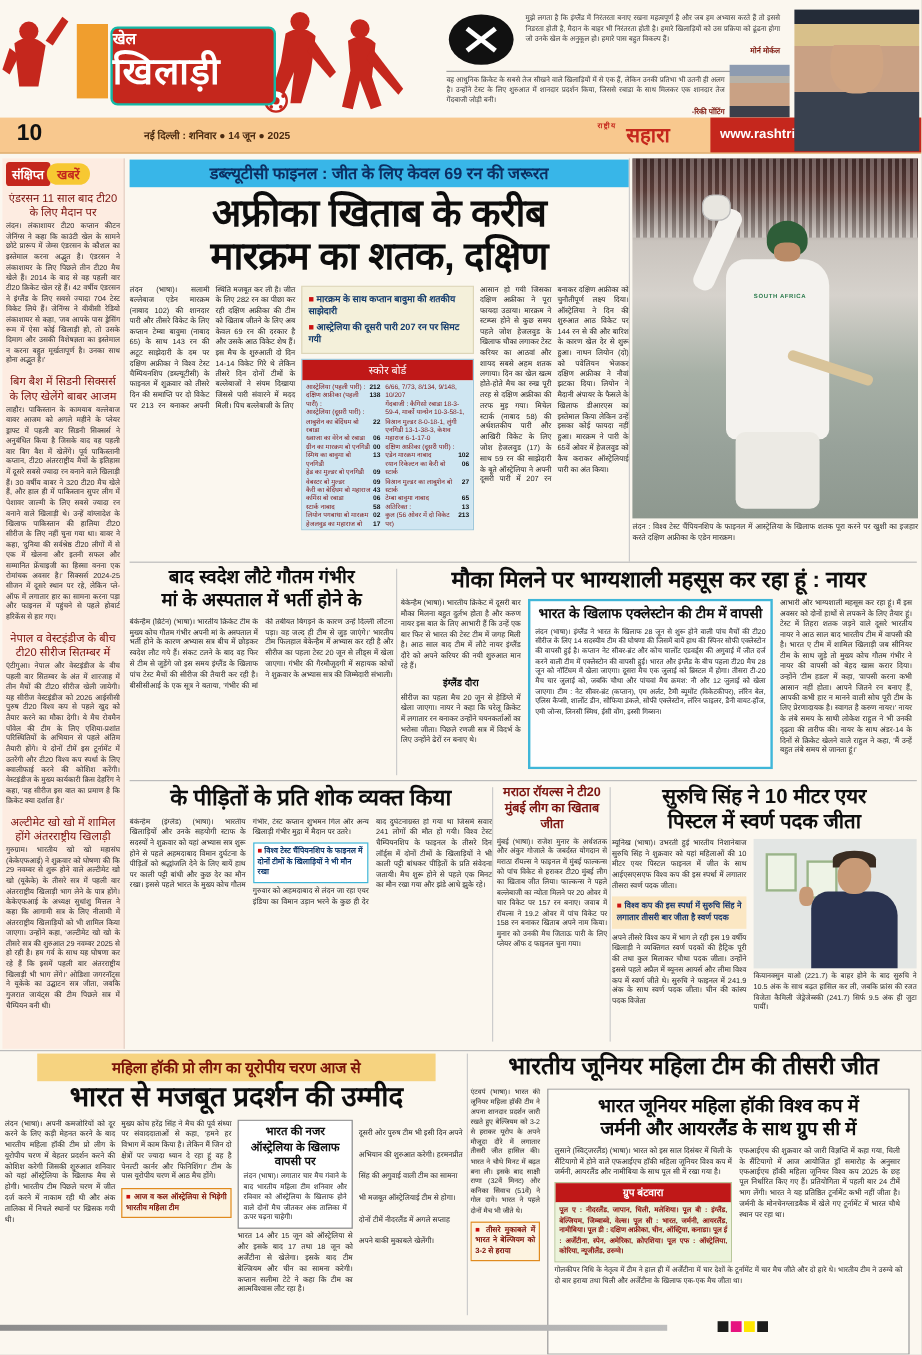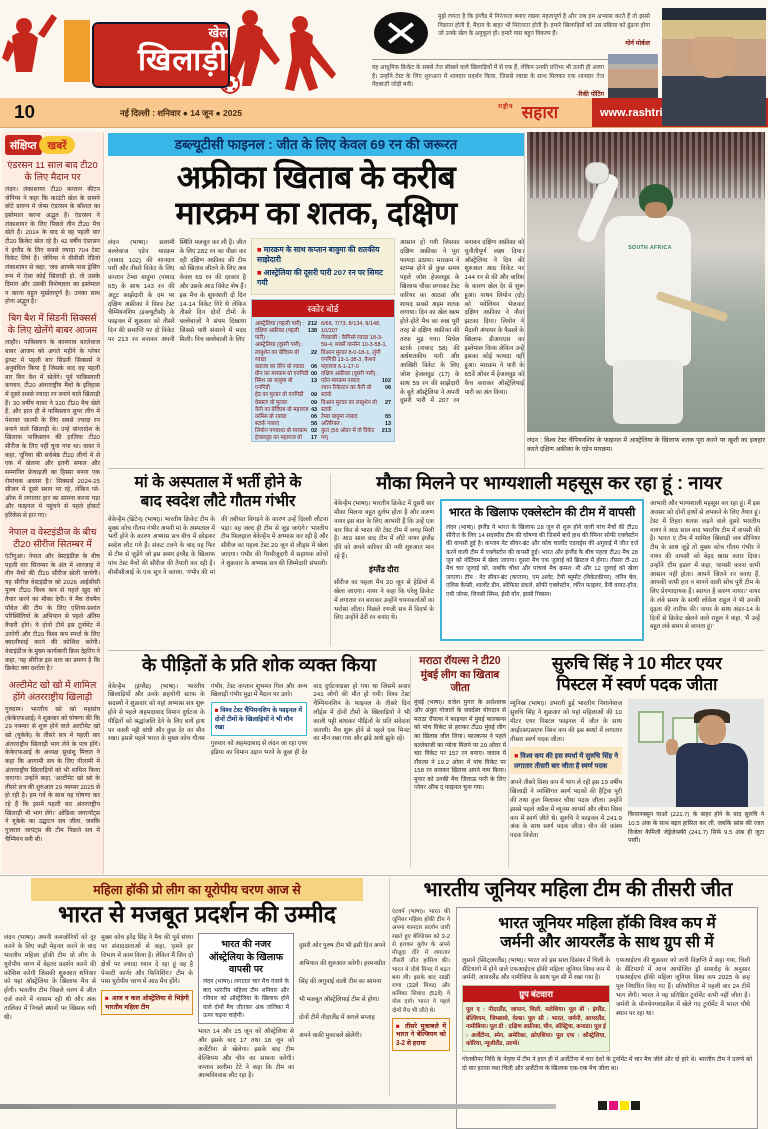--- a/index.html
+++ b/index.html
@@ -2,22 +2,22 @@
 <html><head>
 <meta charset="utf-8">
 <style>
   html,body{margin:0;padding:0;background:#d8d4cc;}
   .page{position:relative;width:768px;height:1129px;margin:0 auto;background:#fbf7ef;
         font-family:"Liberation Sans","DejaVu Sans",sans-serif;overflow:hidden;color:#1c1c1c;}
   .abs{position:absolute;}
   
   .m-art{left:0;top:0;width:352px;height:98px;}
   .orange-bar{left:64px;top:20px;width:26px;height:62px;background:#f09e2e;}
-  .logo-box{left:92px;top:22px;width:134px;height:62px;background:#c5271d;border:2px solid #0f172a;
-            border-radius:6px;text-align:right;}
+  .logo-box{left:92px;top:22px;width:134px;height:62px;background:#c5271d;border:2px solid #14b8a6;
+            border-radius:6px;text-align:left;}
   .logo-top{display:block;color:#fff;font-weight:bold;font-size:13px;line-height:15px;margin-top:1px;}
   .logo-main{display:block;color:#fff;font-weight:900;font-size:31px;line-height:40px;letter-spacing:1px;}
   .x-badge{left:374px;top:12px;width:54px;height:42px;background:#111;border-radius:50%;}
   .x-badge i{position:absolute;left:50%;top:50%;width:30px;height:4px;background:#fff;}
   .x-badge i.a{transform:translate(-50%,-50%) rotate(38deg);}
   .x-badge i.b{transform:translate(-50%,-50%) rotate(-38deg);}
   .quote1{left:438px;top:12px;width:212px;height:46px;font-size:5.9px;line-height:1.45;text-align:justify;color:#3a3a3a;}
   .quote2{left:372px;top:63px;width:232px;height:34px;font-size:5.9px;line-height:1.45;text-align:justify;color:#3a3a3a;}
   .q-attr{display:block;text-align:right;font-weight:bold;color:#7a1208;font-size:6.2px;margin-top:1px;}
   .q-div{left:372px;top:59px;width:278px;height:1px;background:#9a9a9a;}
@@ -379,22 +379,22 @@
     <div class="mp-bat"></div>
     <div class="mp-jersey">SOUTH AFRICA</div>
   </figure>
   <div class="abs mp-caption">लंदन : विश्व टेस्ट चैंपियनशिप के फाइनल में आस्ट्रेलिया के खिलाफ शतक पूरा करने पर खुशी का इजहार करते दक्षिण अफ्रीका के एडेन मारक्रम।</div>
 
   <div class="abs vr" style="left:524px;top:132px;height:336px"></div>
   <div class="abs hr" style="left:108px;top:468px;width:656px"></div>
 
   <section class="abs gambhir">
     <h2 class="hl-c g-t" style="margin:0">
-      <div>मां के अस्पताल में भर्ती होने के</div>
-        <div>बाद स्वदेश लौटे गौतम गंभीर</div>
+      <div>बाद स्वदेश लौटे गौतम गंभीर</div>
+        <div>मां के अस्पताल में भर्ती होने के</div>
     </h2>
     <div class="art-body g-b">बेकेन्हैम (ब्रिटेन) (भाषा)। भारतीय क्रिकेट टीम के मुख्य कोच गौतम गंभीर अपनी मां के अस्पताल में भर्ती होने के कारण अभ्यास सत्र बीच में छोड़कर स्वदेश लौट गये हैं। संकट टलने के बाद वह फिर से टीम से जुड़ेंगे जो इस समय इंग्लैंड के खिलाफ पांच टेस्ट मैचों की सीरीज की तैयारी कर रही है। बीसीसीआई के एक सूत्र ने बताया, 'गंभीर की मां की तबीयत बिगड़ने के कारण उन्हें दिल्ली लौटना पड़ा। वह जल्द ही टीम से जुड़ जाएंगे।' भारतीय टीम फिलहाल बेकेन्हैम में अभ्यास कर रही है और सीरीज का पहला टेस्ट 20 जून से लीड्स में खेला जाएगा। गंभीर की गैरमौजूदगी में सहायक कोचों ने शुक्रवार के अभ्यास सत्र की जिम्मेदारी संभाली।</div>
   </section>
   <div class="abs vr" style="left:330px;top:474px;height:172px"></div>
 
   <section class="abs nair">
     <h2 class="hl-c n-t" style="margin:0">मौका मिलने पर भाग्यशाली महसूस कर रहा हूं : नायर</h2>
     <div class="n-cols">
       <div class="n-c1 art-body">
         <span>बेकेन्हैम (भाषा)। भारतीय क्रिकेट में दूसरी बार मौका मिलना बहुत दुर्लभ होता है और करुण नायर इस बात के लिए आभारी हैं कि उन्हें एक बार फिर से भारत की टेस्ट टीम में जगह मिली है। आठ साल बाद टीम में लौटे नायर इंग्लैंड दौरे को अपने करियर की नयी शुरुआत मान रहे हैं।</span>

